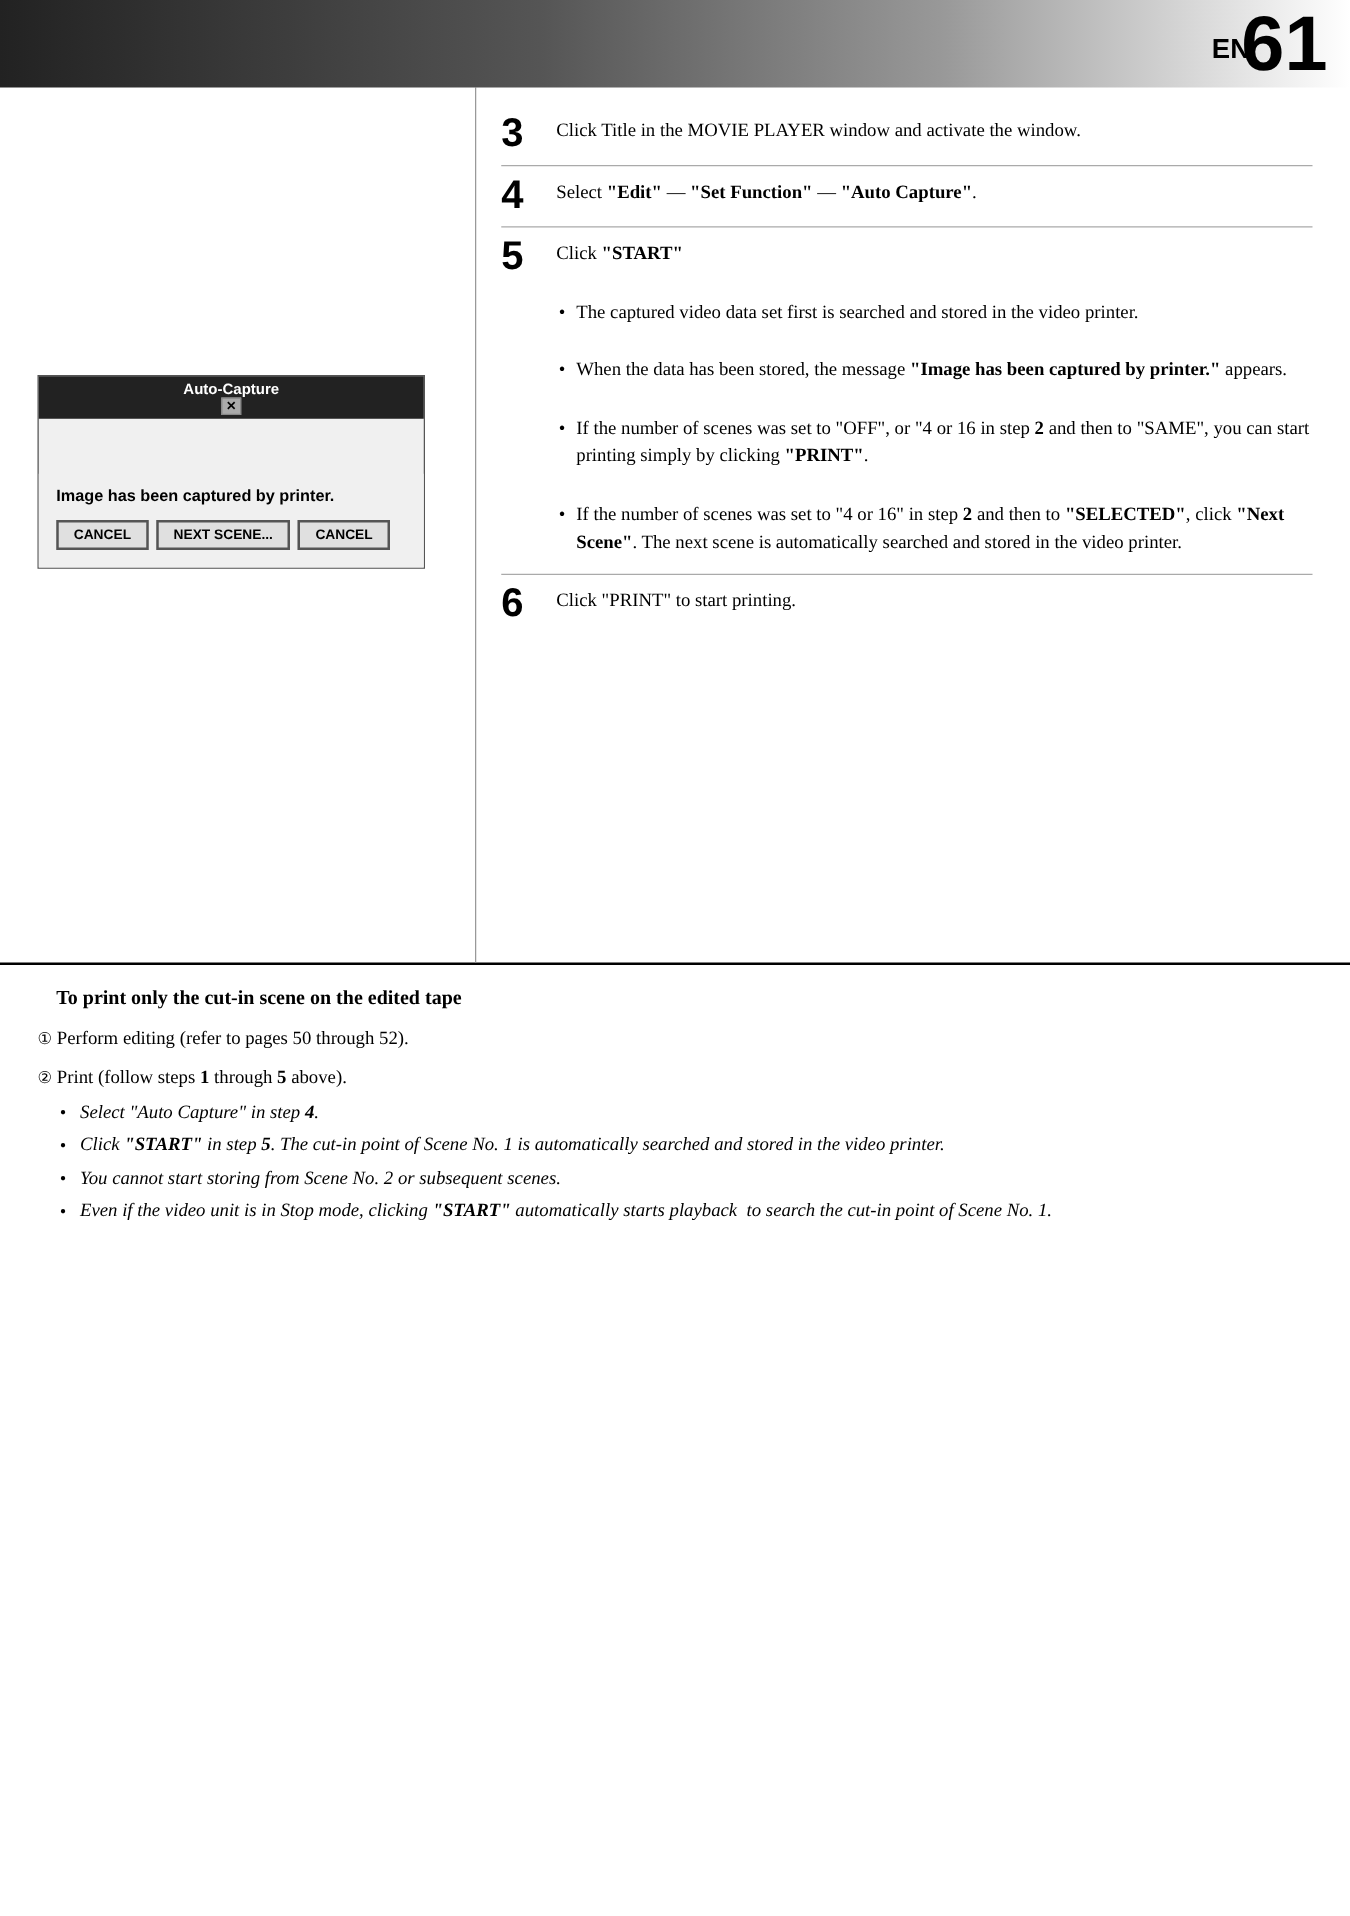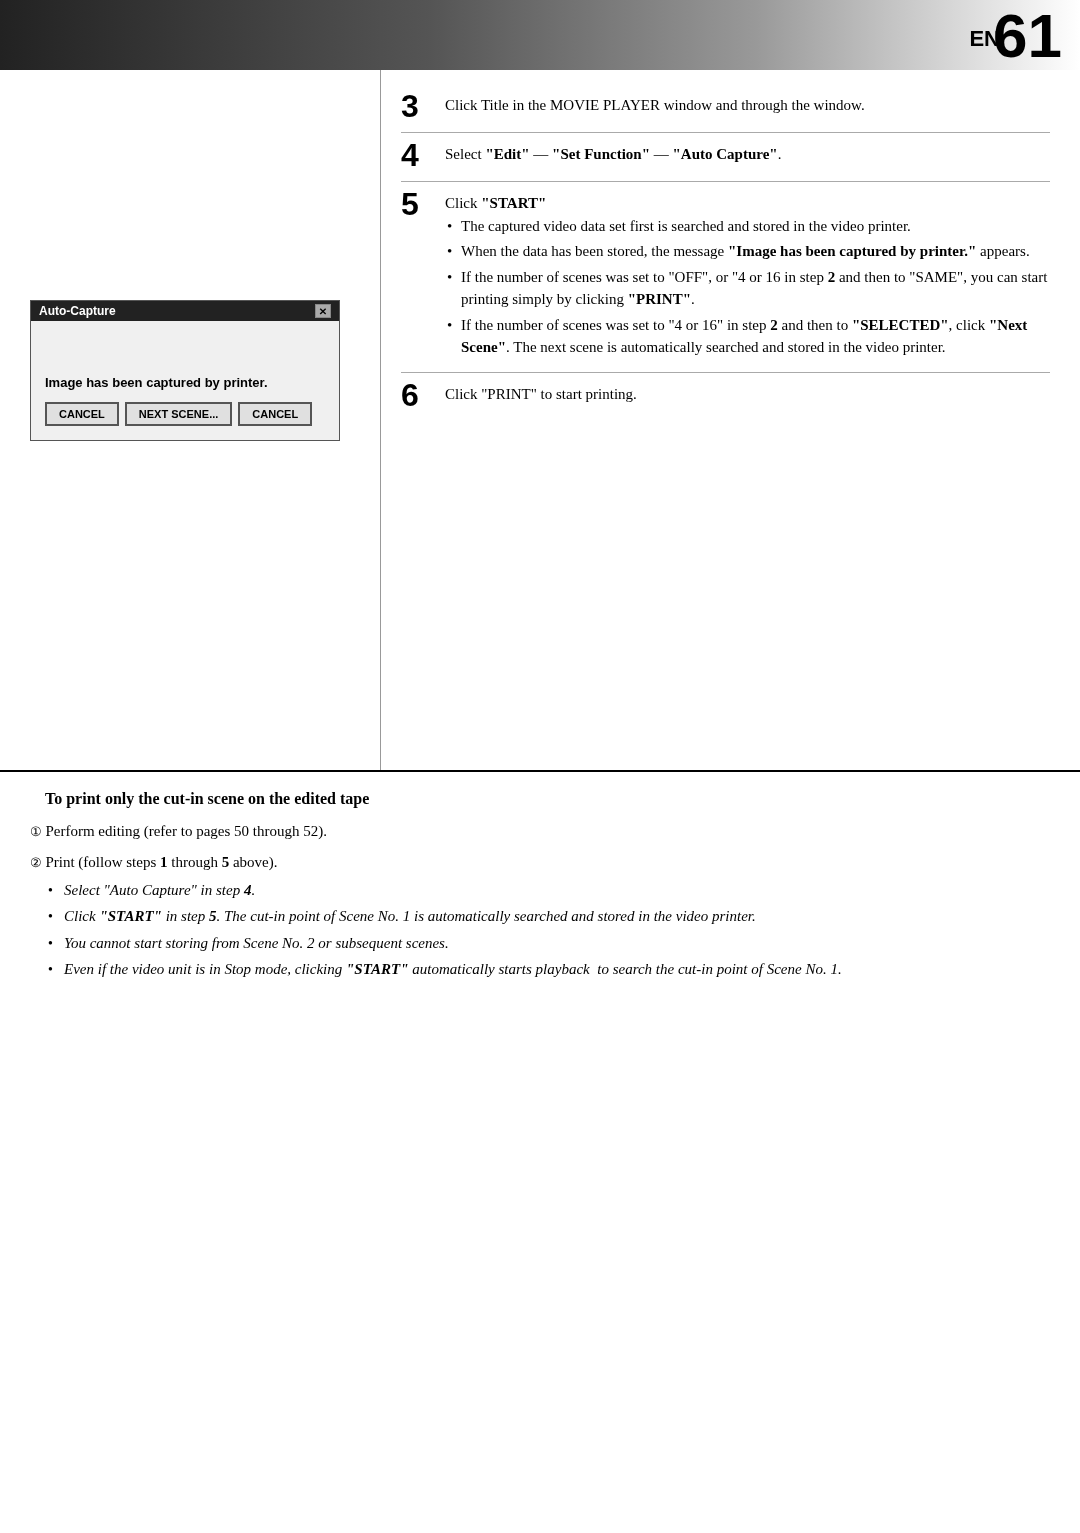--- a/index.html
+++ b/index.html
@@ -78,20 +78,21 @@
     .dialog-titlebar {
       background: #222;
       color: #fff;
       padding: 3px 8px;
       font-size: 12px;
       font-weight: bold;
       display: flex;
       justify-content: space-between;
       align-items: center;
       font-family: Arial, sans-serif;
+      flex-direction: column;
     }
 
     .dialog-close-btn {
       width: 16px;
       height: 14px;
       background: #aaa;
       border: 1px solid #888;
       display: flex;
       align-items: center;
       justify-content: center;
@@ -172,20 +173,21 @@
       list-style: none;
       padding: 0;
       margin: 0;
     }
 
     .bullet-list li {
       padding-left: 16px;
       position: relative;
       margin-bottom: 3px;
       line-height: 1.5;
+      margin-top: 24px;
     }
 
     .bullet-list li::before {
       content: '•';
       position: absolute;
       left: 2px;
     }
 
     
     .notes-section {
@@ -275,21 +277,21 @@
         </div>
       </div>
     </div>
   </div>
 
   <div class="right-col">
 
     <div class="step-row">
       <div class="step-num">3</div>
       <div class="step-content">
-        <p>Click Title in the MOVIE PLAYER window and through the window.</p>
+        <p>Click Title in the MOVIE PLAYER window and activate the window.</p>
       </div>
     </div>
 
     <div class="step-row">
       <div class="step-num">4</div>
       <div class="step-content">
         <p>Select <b>"Edit"</b> — <b>"Set Function"</b> — <b>"Auto Capture"</b>.</p>
       </div>
     </div>
 

